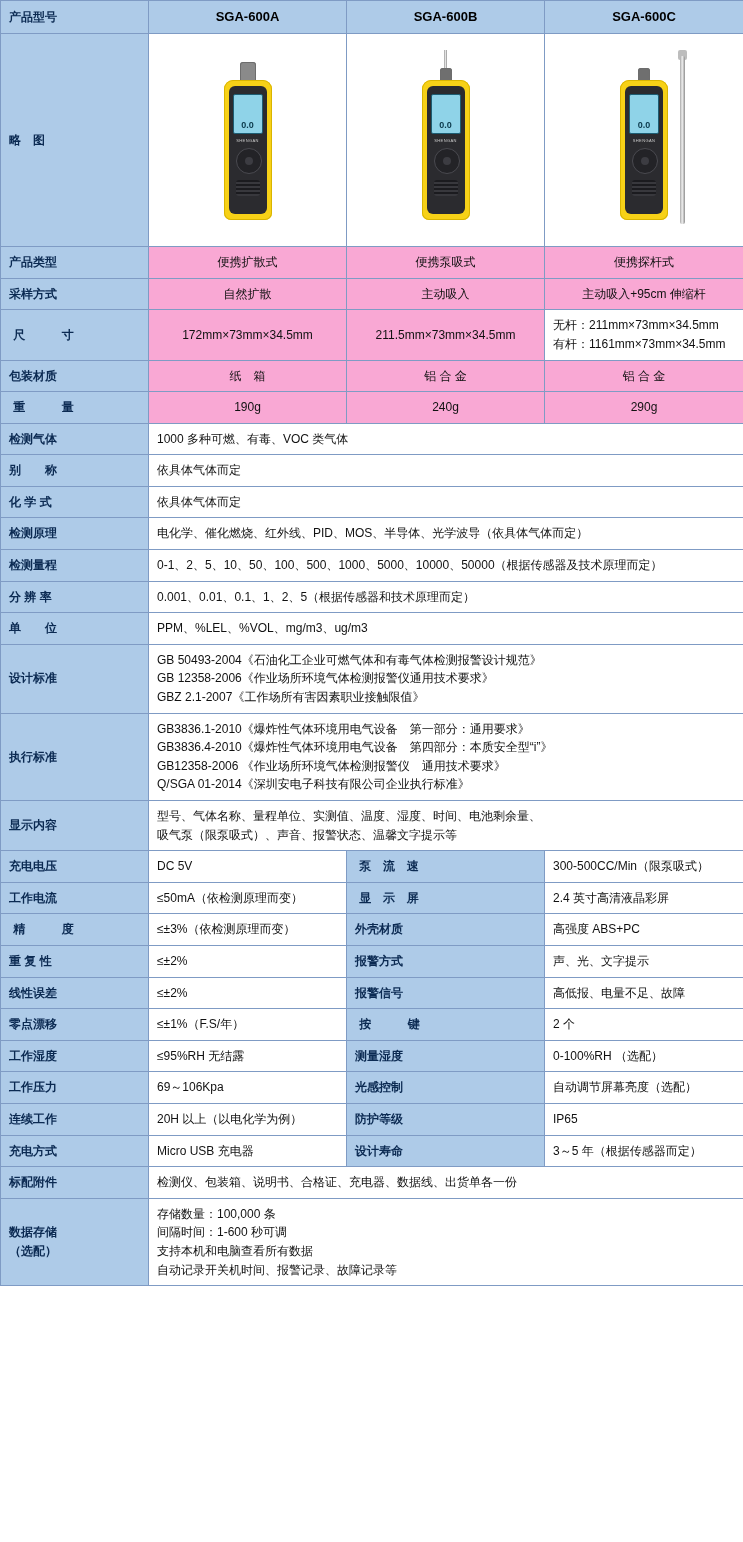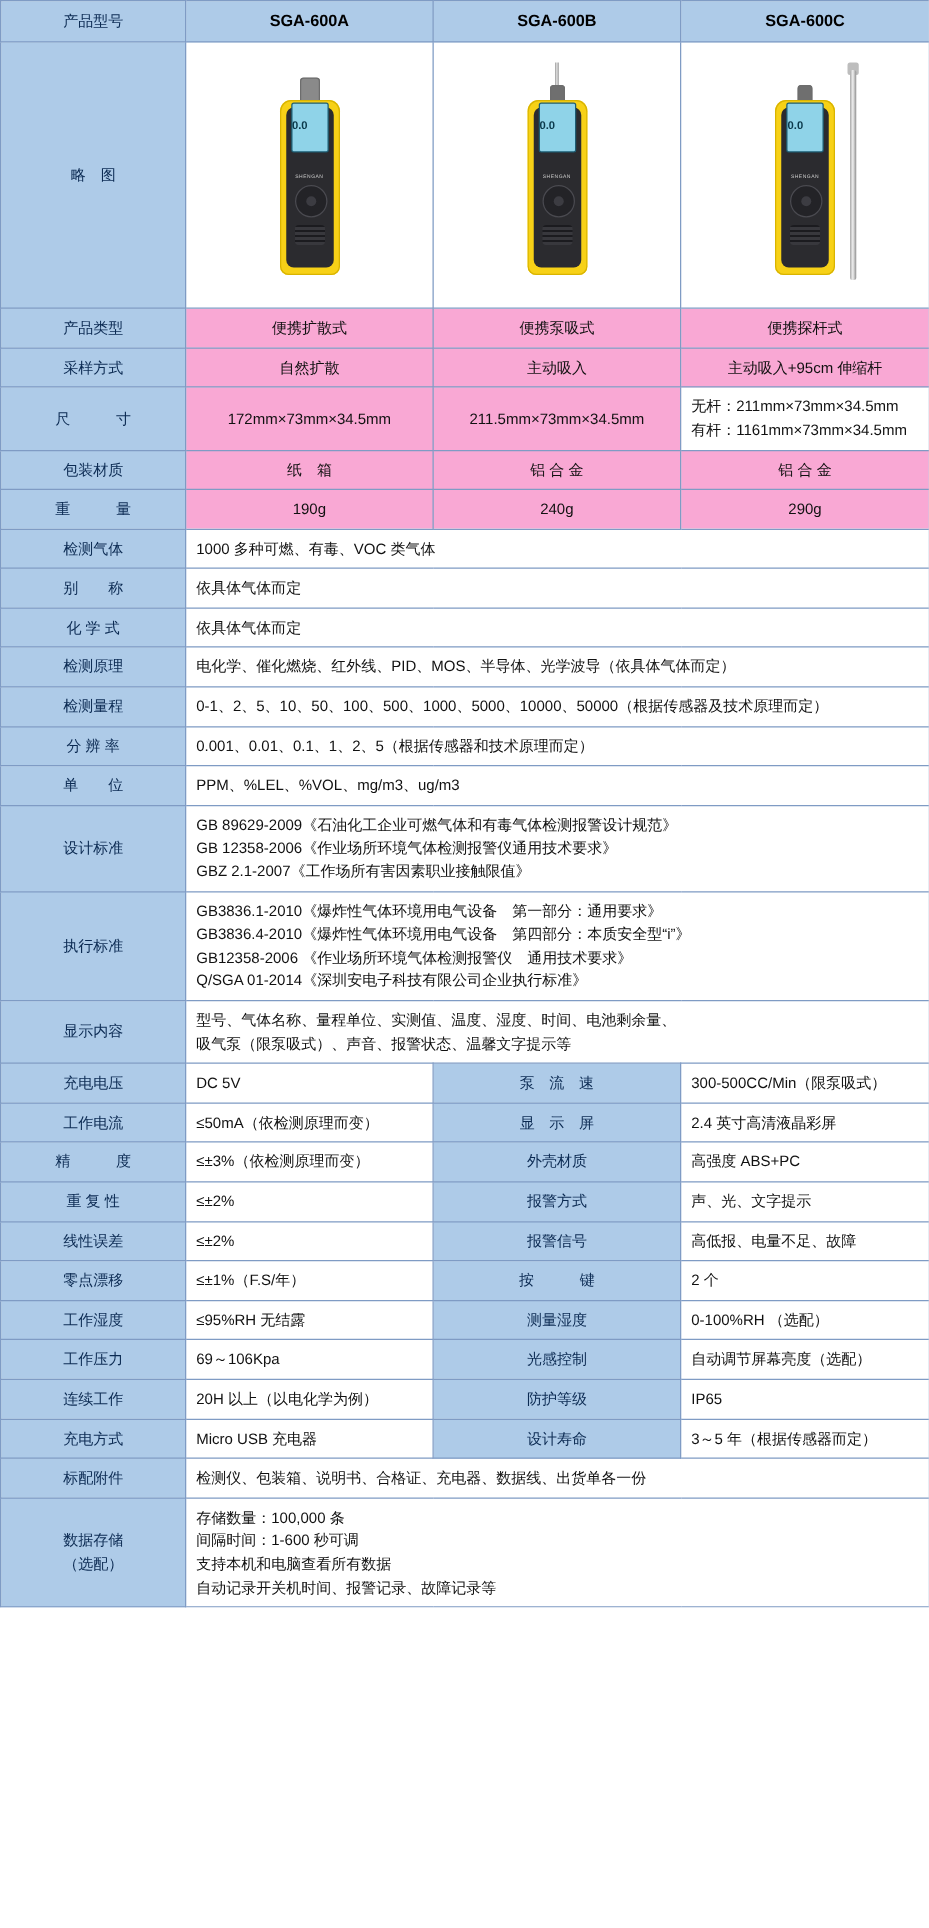--- a/index.html
+++ b/index.html
@@ -18,22 +18,21 @@
   td{
     border:1px solid #7f9bc4;
     padding:6px 8px;
     vertical-align:middle;
     line-height:1.55;
     font-size:12px;
     word-break:break-word;
   }
   .hdr{
     background:#aecbe8;
-    font-weight:normal;
-    text-align:center;
+    font-weight:bold;
     color:#0b2a52;
   }
   .hdr-wide{
     letter-spacing:0.35em;
     text-indent:0.35em;
   }
   .val{
     background:#f9a8d4;
     text-align:center;
   }
@@ -79,31 +78,31 @@
     left:11px;
     top:36px;
     width:38px;
     height:128px;
     background:#2b2b2f;
     border-radius:6px;
   }
   .dev-screen{
     position:absolute;
     left:15px;
-    top:32px;
+    top:44px;
     width:30px;
     height:40px;
     background:#8fd3e8;
     border:1px solid #1d5d73;
     border-radius:2px;
     color:#0c3a4c;
     font-size:7px;
-    text-align:left;
+    text-align:center;
     line-height:1.2;
-    padding-top:3px;
+    padding-top:16px;
     box-sizing:border-box;
   }
   .dev-screen .val-num{
     display:block;
     font-size:9px;
     font-weight:bold;
     margin-top:9px;
   }
   .dev-brand{
     position:absolute;
@@ -322,21 +321,21 @@
     <tr>
       <td class="hdr">分 辨 率</td>
       <td class="val-left" colspan="3">0.001、0.01、0.1、1、2、5（根据传感器和技术原理而定）</td>
     </tr>
     <tr>
       <td class="hdr">单　　位</td>
       <td class="val-left" colspan="3">PPM、%LEL、%VOL、mg/m3、ug/m3</td>
     </tr>
     <tr>
       <td class="hdr">设计标准</td>
-      <td class="val-left" style="white-space:pre-line" colspan="3">GB 89629-2009《石油化工企业可燃气体和有毒气体检测报警设计规范》
+      <td class="val-left" style="white-space:pre-line" colspan="3">GB 50493-2004《石油化工企业可燃气体和有毒气体检测报警设计规范》
 GB 12358-2006《作业场所环境气体检测报警仪通用技术要求》
 GBZ 2.1-2007《工作场所有害因素职业接触限值》</td>
     </tr>
     <tr>
       <td class="hdr">执行标准</td>
       <td class="val-left" style="white-space:pre-line" colspan="3">GB3836.1-2010《爆炸性气体环境用电气设备　第一部分：通用要求》
 GB3836.4-2010《爆炸性气体环境用电气设备　第四部分：本质安全型“i”》
 GB12358-2006 《作业场所环境气体检测报警仪　通用技术要求》
 Q/SGA 01-2014《深圳安电子科技有限公司企业执行标准》</td>
     </tr>

